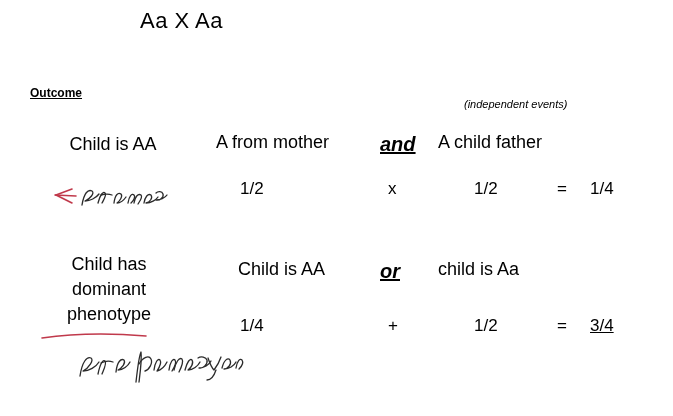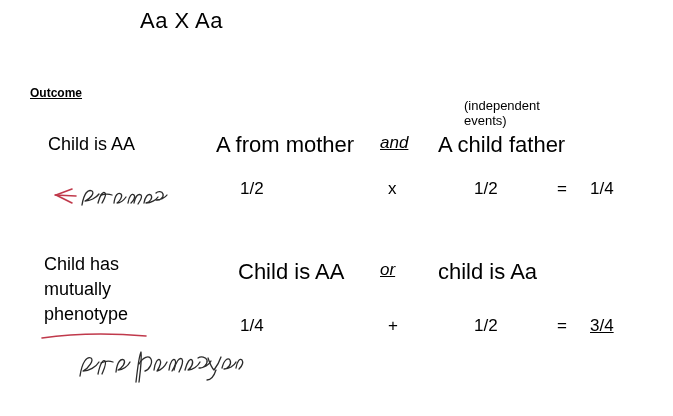--- a/index.html
+++ b/index.html
@@ -12,40 +12,42 @@
     background: #ffffff;
     font-family: "Liberation Sans", sans-serif;
     color: #000000;
     overflow: hidden;
     position: relative;
   }
   .slide {
     position: relative;
     width: 575px;
     height: 416px;
+    text-align: center;
   }
   .abs { position: absolute; }
 
   #cross-title {
     left: 140px;
     top: 8px;
     font-size: 22px;
     letter-spacing: 0.5px;
   }
 
   #outcome-heading {
     left: 30px;
     top: 86px;
     font-size: 12px;
     font-weight: bold;
     text-decoration: underline;
   }
 
   .note {
-    font-size: 13px;
+    font-size: 11px;
+    font-style: italic;
   }
   #note-independent {
     left: 464px;
     top: 98px;
   }
   #note-mutually {
     left: 478px;
     top: 235px;
   }
 
@@ -57,28 +59,28 @@
   #outcome-1-label {
     left: 48px;
     top: 132px;
   }
   #outcome-2-label {
     left: 44px;
     top: 252px;
   }
 
   .expr-text {
-    font-size: 22px;
+    font-size: 18px;
   }
   .expr-num {
     font-size: 17px;
   }
   .conn {
-    font-size: 17px;
-    font-weight: normal;
+    font-size: 20px;
+    font-weight: bold;
     font-style: italic;
     text-decoration: underline;
   }
 
   
   #r1-left     { left: 216px; top: 132px; }
   #r1-conn     { left: 380px; top: 133px; }
   #r1-right    { left: 438px; top: 132px; }
   #r1-p1       { left: 240px; top: 179px; }
   #r1-op       { left: 388px; top: 179px; }
@@ -120,21 +122,21 @@
   <div class="abs expr-text" id="r1-left">A from mother</div>
   <div class="abs conn" id="r1-conn">and</div>
   <div class="abs expr-text" id="r1-right">A child father</div>
 
   <div class="abs expr-num" id="r1-p1">1/2</div>
   <div class="abs expr-num" id="r1-op">x</div>
   <div class="abs expr-num" id="r1-p2">1/2</div>
   <div class="abs expr-num" id="r1-eq">=</div>
   <div class="abs expr-num" id="r1-res">1/4</div>
 
-  <div class="abs outcome-label" id="outcome-2-label">Child has mutually phenotype</div>
+  <div class="abs outcome-label" id="outcome-2-label">Child has dominant phenotype</div>
 
   <div class="abs expr-text" id="r2-left">Child is AA</div>
   <div class="abs conn" id="r2-conn">or</div>
   <div class="abs expr-text" id="r2-right">child is Aa</div>
 
   <div class="abs expr-num" id="r2-p1">1/4</div>
   <div class="abs expr-num" id="r2-op">+</div>
   <div class="abs expr-num" id="r2-p2">1/2</div>
   <div class="abs expr-num" id="r2-eq">=</div>
   <div class="abs expr-num" id="r2-res">3/4</div>

